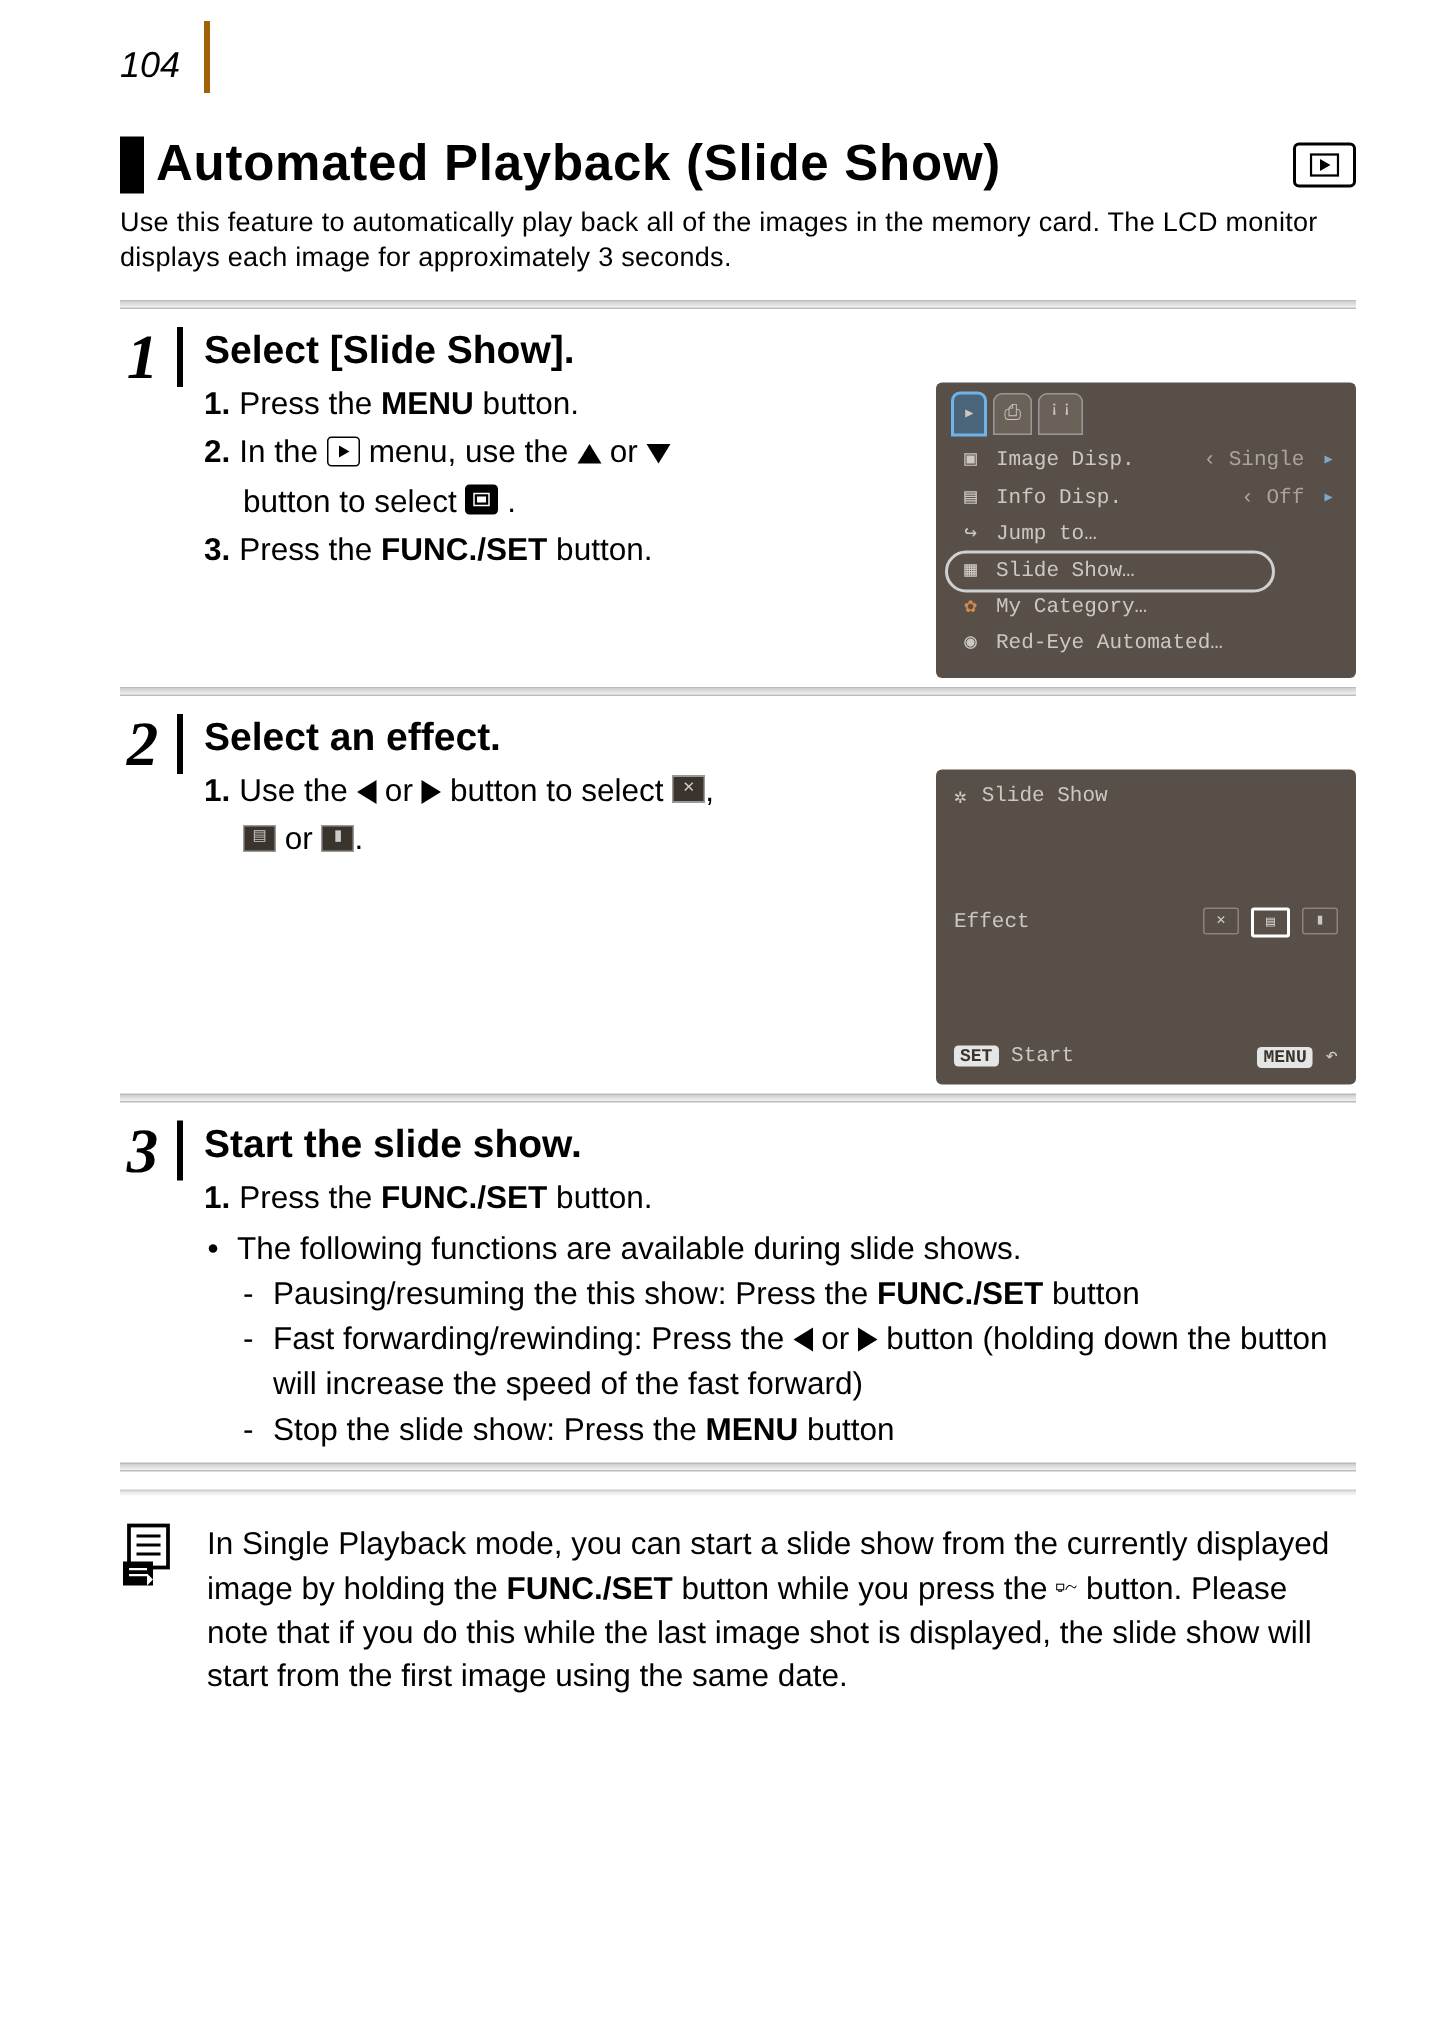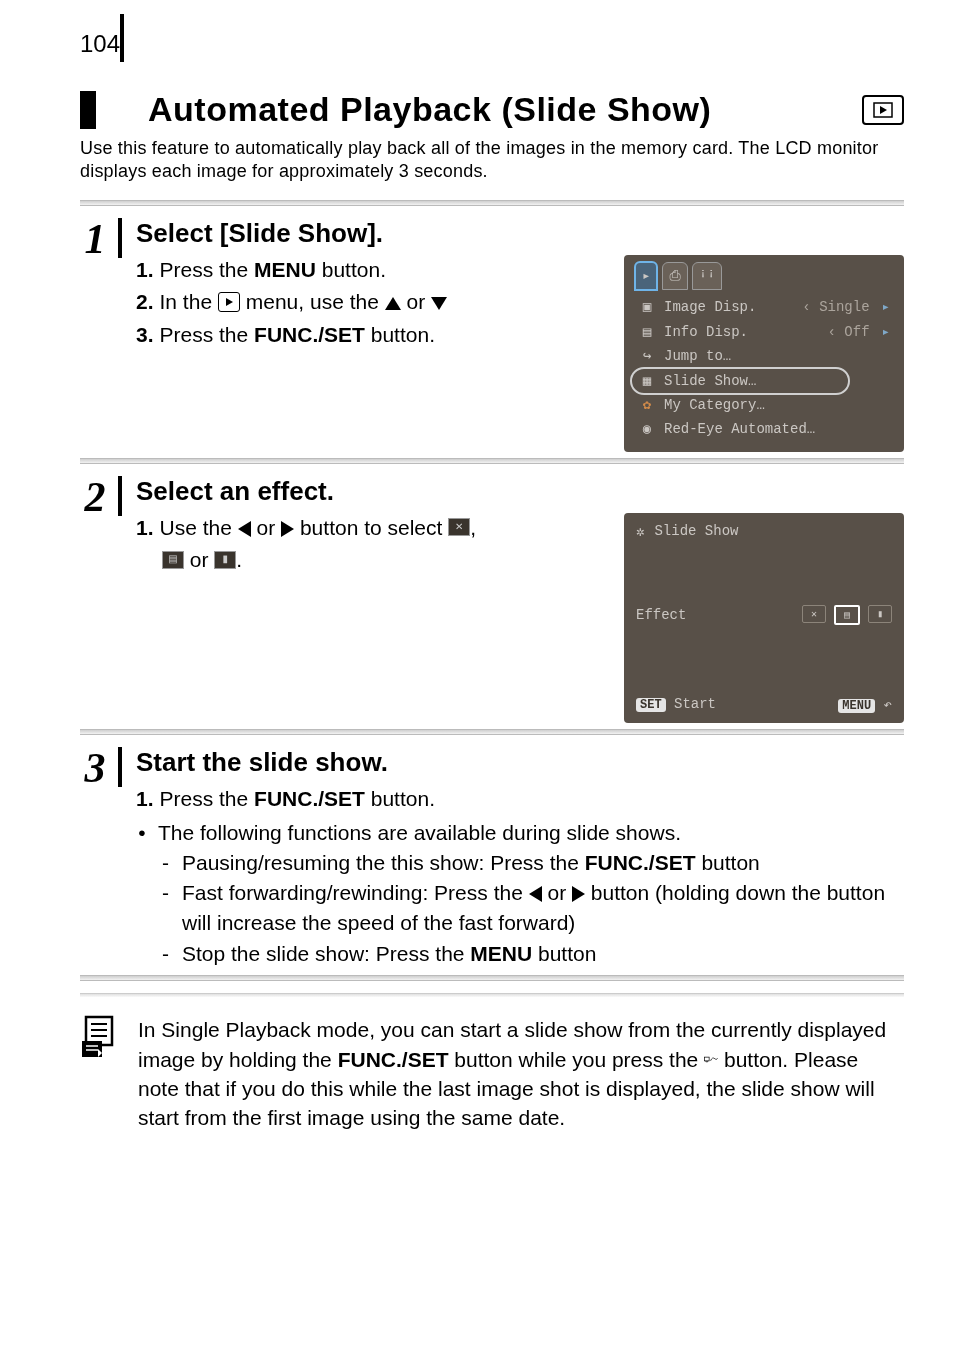--- a/index.html
+++ b/index.html
@@ -1,19 +1,19 @@
 <!DOCTYPE html>
 <html><head>
 <meta charset="utf-8">
 <style>
   html,body{margin:0;padding:0;background:#fff;font-family:Arial,Helvetica,sans-serif;color:#000;}
   .page{width:954px;height:1351px;position:relative;box-sizing:border-box;padding:40px 50px 40px 80px;}
   .pagenum-wrap{position:absolute;top:18px;left:80px;height:44px;display:flex;align-items:flex-end;}
-  .pagenum{font-size:24px;border-right:4px solid #000000;padding-bottom:4px;height:44px;display:flex;align-items:flex-end;}
-  .title-row{display:flex;align-items:center;margin-top:50px;gap:44px;}
+  .pagenum{font-size:24px;padding-right:16px;border-right:4px solid #a16207;padding-bottom:4px;height:44px;display:flex;align-items:flex-end;font-style:italic;}
+  .title-row{display:flex;align-items:center;margin-top:50px;}
   .title-bar{width:16px;height:38px;background:#000;margin-right:8px;}
   .title{font-size:34px;font-weight:900;letter-spacing:0.5px;}
   .title-icon{margin-left:auto;border:2px solid #000;border-radius:4px;width:38px;height:26px;display:flex;align-items:center;justify-content:center;}
   .title-icon svg{width:20px;height:16px;}
   .intro{font-size:18px;line-height:1.25;margin-top:8px;letter-spacing:0.2px;}
   .steps{margin-top:18px;}
   .step-divider{height:4px;background:linear-gradient(#cfcfcf,#f2f2f2);margin:6px 0 12px 0;border-top:1px solid #bbb;border-bottom:1px solid #bbb;}
   .step{display:flex;gap:14px;}
   .step-num{font-family:Georgia,"Times New Roman",serif;font-style:italic;font-weight:bold;font-size:42px;width:30px;text-align:center;border-right:4px solid #000;padding-right:8px;line-height:1;height:40px;}
   .step-body{flex:1;}
@@ -111,20 +111,33 @@
                       <polygon points="4,2 4,10 11,6" fill="#000"></polygon>
                     </svg>
                   </span>
               <span> menu, use the </span>
               <span class="tri up"></span>
               <span> or </span>
               <span class="tri down"></span>
             </span>
           </div>
           <div class="row">
+            <span style="width:20px"></span>
+            <span>
+              <span>button to select </span>
+              <span class="inline-ico black">
+                    <svg viewBox="0 0 14 12">
+                      <rect x="2" y="2" width="10" height="8" fill="none" stroke="#fff" stroke-width="1"></rect>
+                      <rect x="4" y="4" width="6" height="4" fill="#fff"></rect>
+                    </svg>
+                  </span>
+              <span>.</span>
+            </span>
+          </div>
+          <div class="row">
             <span class="lbl">3.</span>
             <span>
               <span>Press the </span><span class="func-btn">FUNC./SET</span><span> button.</span>
             </span>
           </div>
         </div>
         <div class="screen">
           <div class="lcd1">
             <div class="tabs">
               <span class="tab sel">▸</span>

